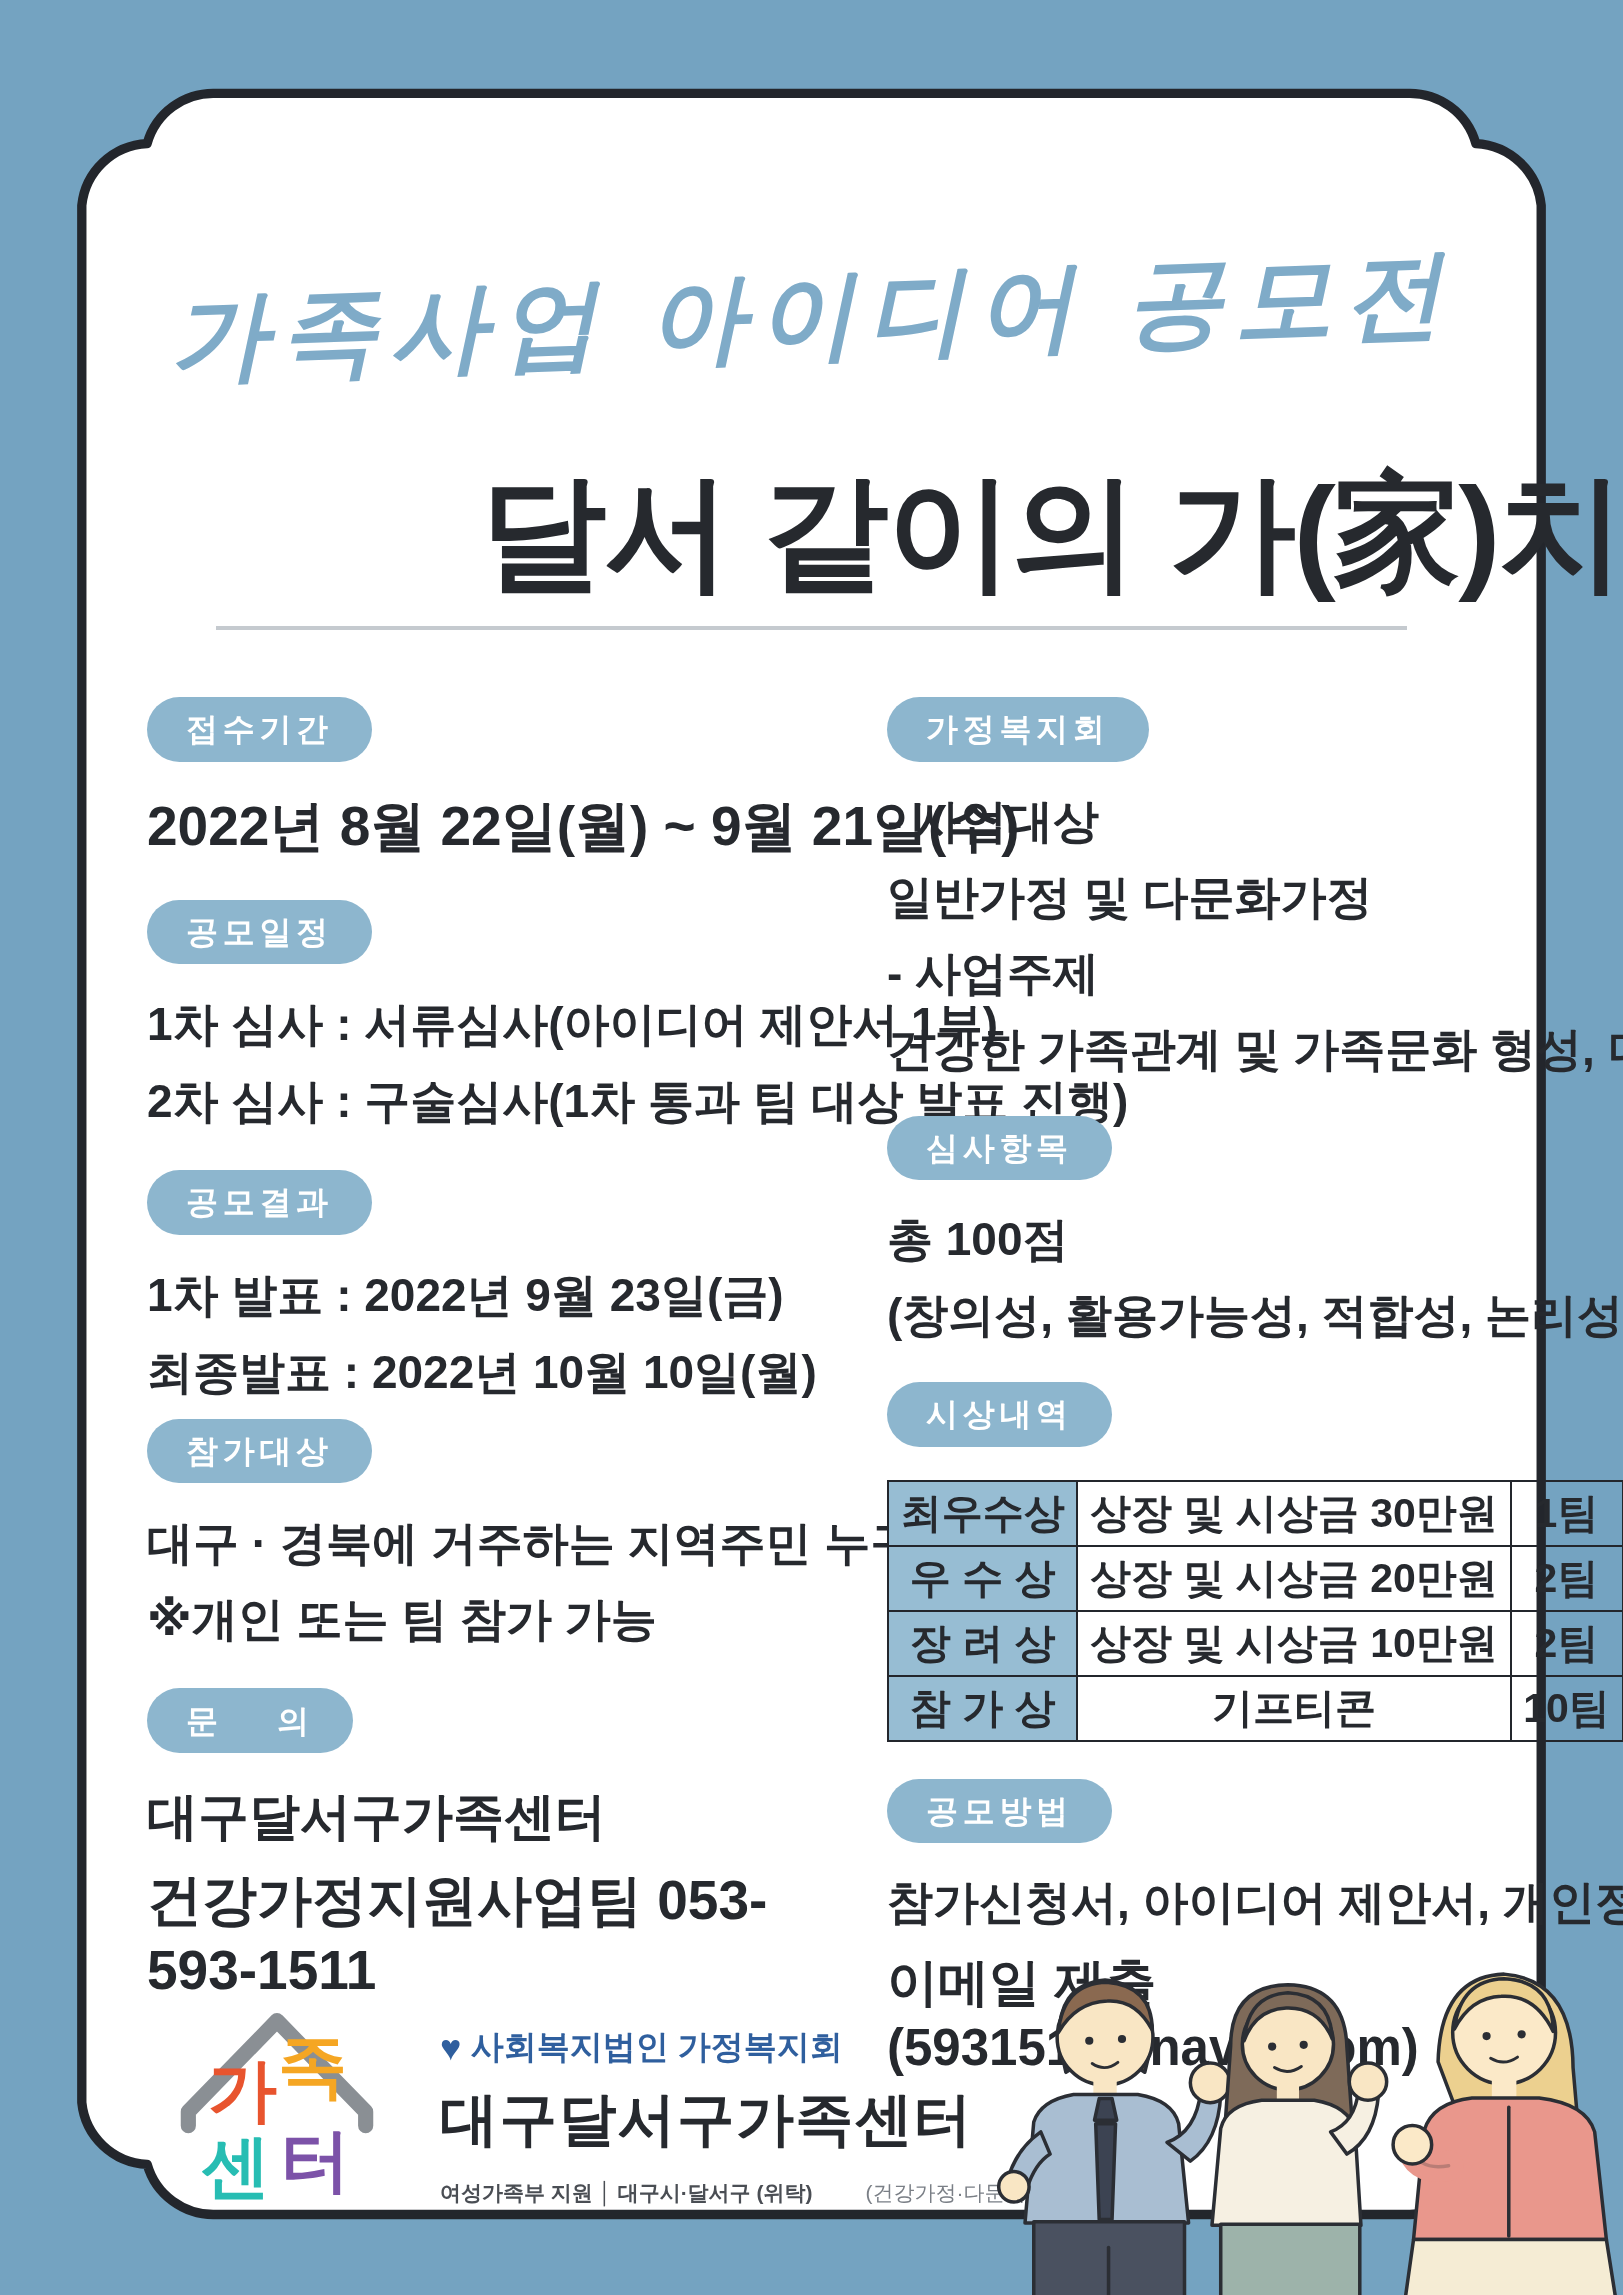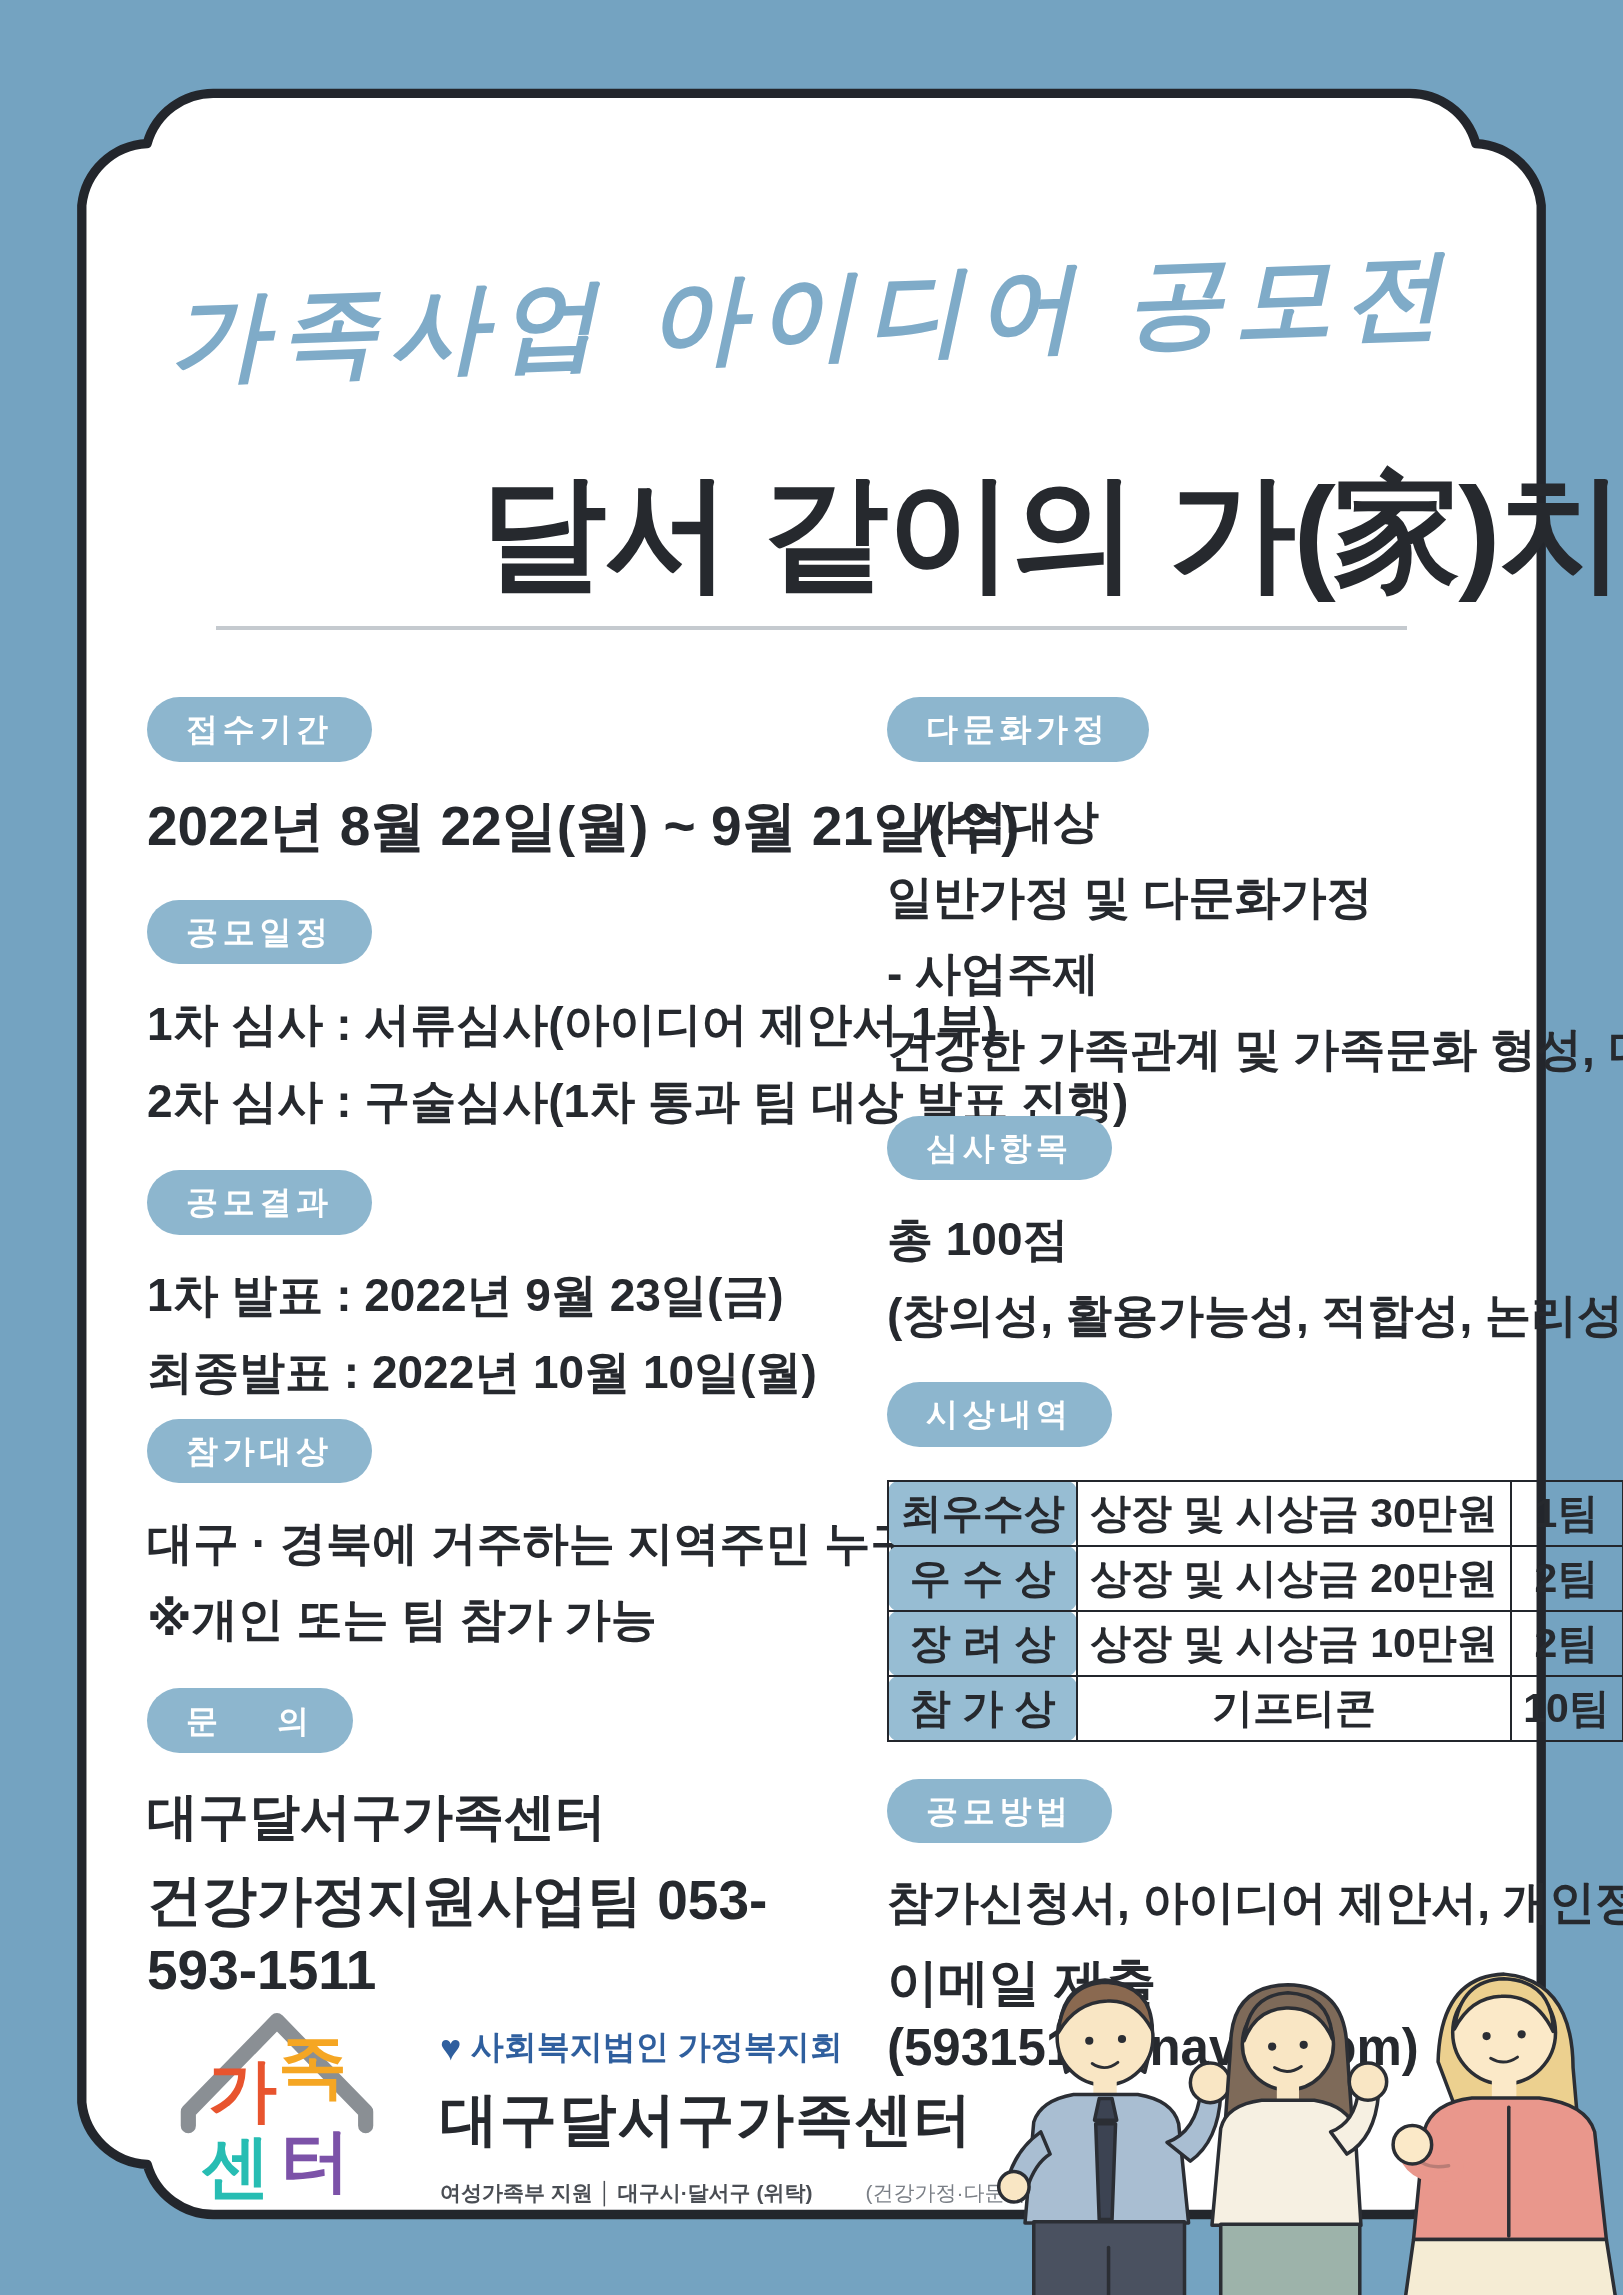--- a/index.html
+++ b/index.html
@@ -25,21 +25,21 @@
   .mb20{margin-bottom:11.7px;}.mb50{margin-bottom:29px;}.mb56{margin-bottom:33px;}
   .mb60{margin-bottom:35px;}
   .t-date{font-size:55px;font-weight:800;color:var(--text);white-space:nowrap;}
   .t-body{font-size:46px;font-weight:700;color:var(--text);white-space:nowrap;}
   .t-contact1{font-size:51px;font-weight:800;color:var(--text);}
   .t-contact2{font-size:55px;font-weight:800;color:var(--text);}
   .t-method2{font-size:51px;font-weight:800;color:var(--text);}
   .award-table{border-collapse:collapse;width:613px;margin-bottom:37px;}
   .award-table td{border:2.9px solid var(--frame);font-size:41px;font-weight:700;
     color:var(--text);text-align:center;height:63px;padding:0 11.7px;white-space:pre;}
-  .award-table td.rank{background:var(--table_label_bg);width:175px;border-radius:11px;}
+  .award-table td.rank{background:var(--table_label_bg);width:175px;}
   .award-table td.teams{width:99px;}
   .footer-logo{position:absolute;left:172px;top:2002px;width:1226px;height:222px;}
   .house{position:absolute;left:0;top:0;width:210px;height:210px;}
   .house-letter{position:absolute;font-weight:900;font-size:69px;line-height:1;}
   .hl-ga{left:36px;top:54px;color:var(--logo_red);}
   .hl-jok{left:106px;top:30px;color:var(--logo_amber);}
   .hl-sen{left:29px;top:130px;color:var(--logo_teal);}
   .hl-teo{left:109px;top:124px;color:var(--logo_purple);}
   .org-block{position:absolute;left:268px;top:23px;}
   .org-small{font-size:33px;font-weight:700;color:var(--org_blue);margin-bottom:10.5px;}
@@ -90,21 +90,21 @@
       <div class="badge-wrap mb52"><span class="badge">참가대상</span></div>
       <div class="t-body mb24">대구 · 경북에 거주하는 지역주민 누구나</div>
       <div class="t-body mb64">※개인 또는 팀 참가 가능</div>
 
       <div class="badge-wrap mb52"><span class="badge">문    의</span></div>
       <div class="t-contact1 mb20">대구달서구가족센터</div>
       <div class="t-contact2">건강가정지원사업팀 053-593-1511</div>
     </div>
 
     <div class="col col-right">
-      <div class="badge-wrap mb50"><span class="badge">다문화가정</span></div>
+      <div class="badge-wrap mb50"><span class="badge">가정복지회</span></div>
       <div class="t-body mb24">- 사업대상</div>
       <div class="t-body mb24">일반가정 및 다문화가정</div>
       <div class="t-body mb24">- 사업주제</div>
       <div class="t-body mb60">건강한 가족관계 및 가족문화 형성, 다문화가정의 정착</div>
 
       <div class="badge-wrap mb50"><span class="badge">심사항목</span></div>
       <div class="t-body mb24">총 100점</div>
       <div class="t-body mb60">(창의성, 활용가능성, 적합성, 논리성 각 25점)</div>
 
       <div class="badge-wrap mb56"><span class="badge">시상내역</span></div>

